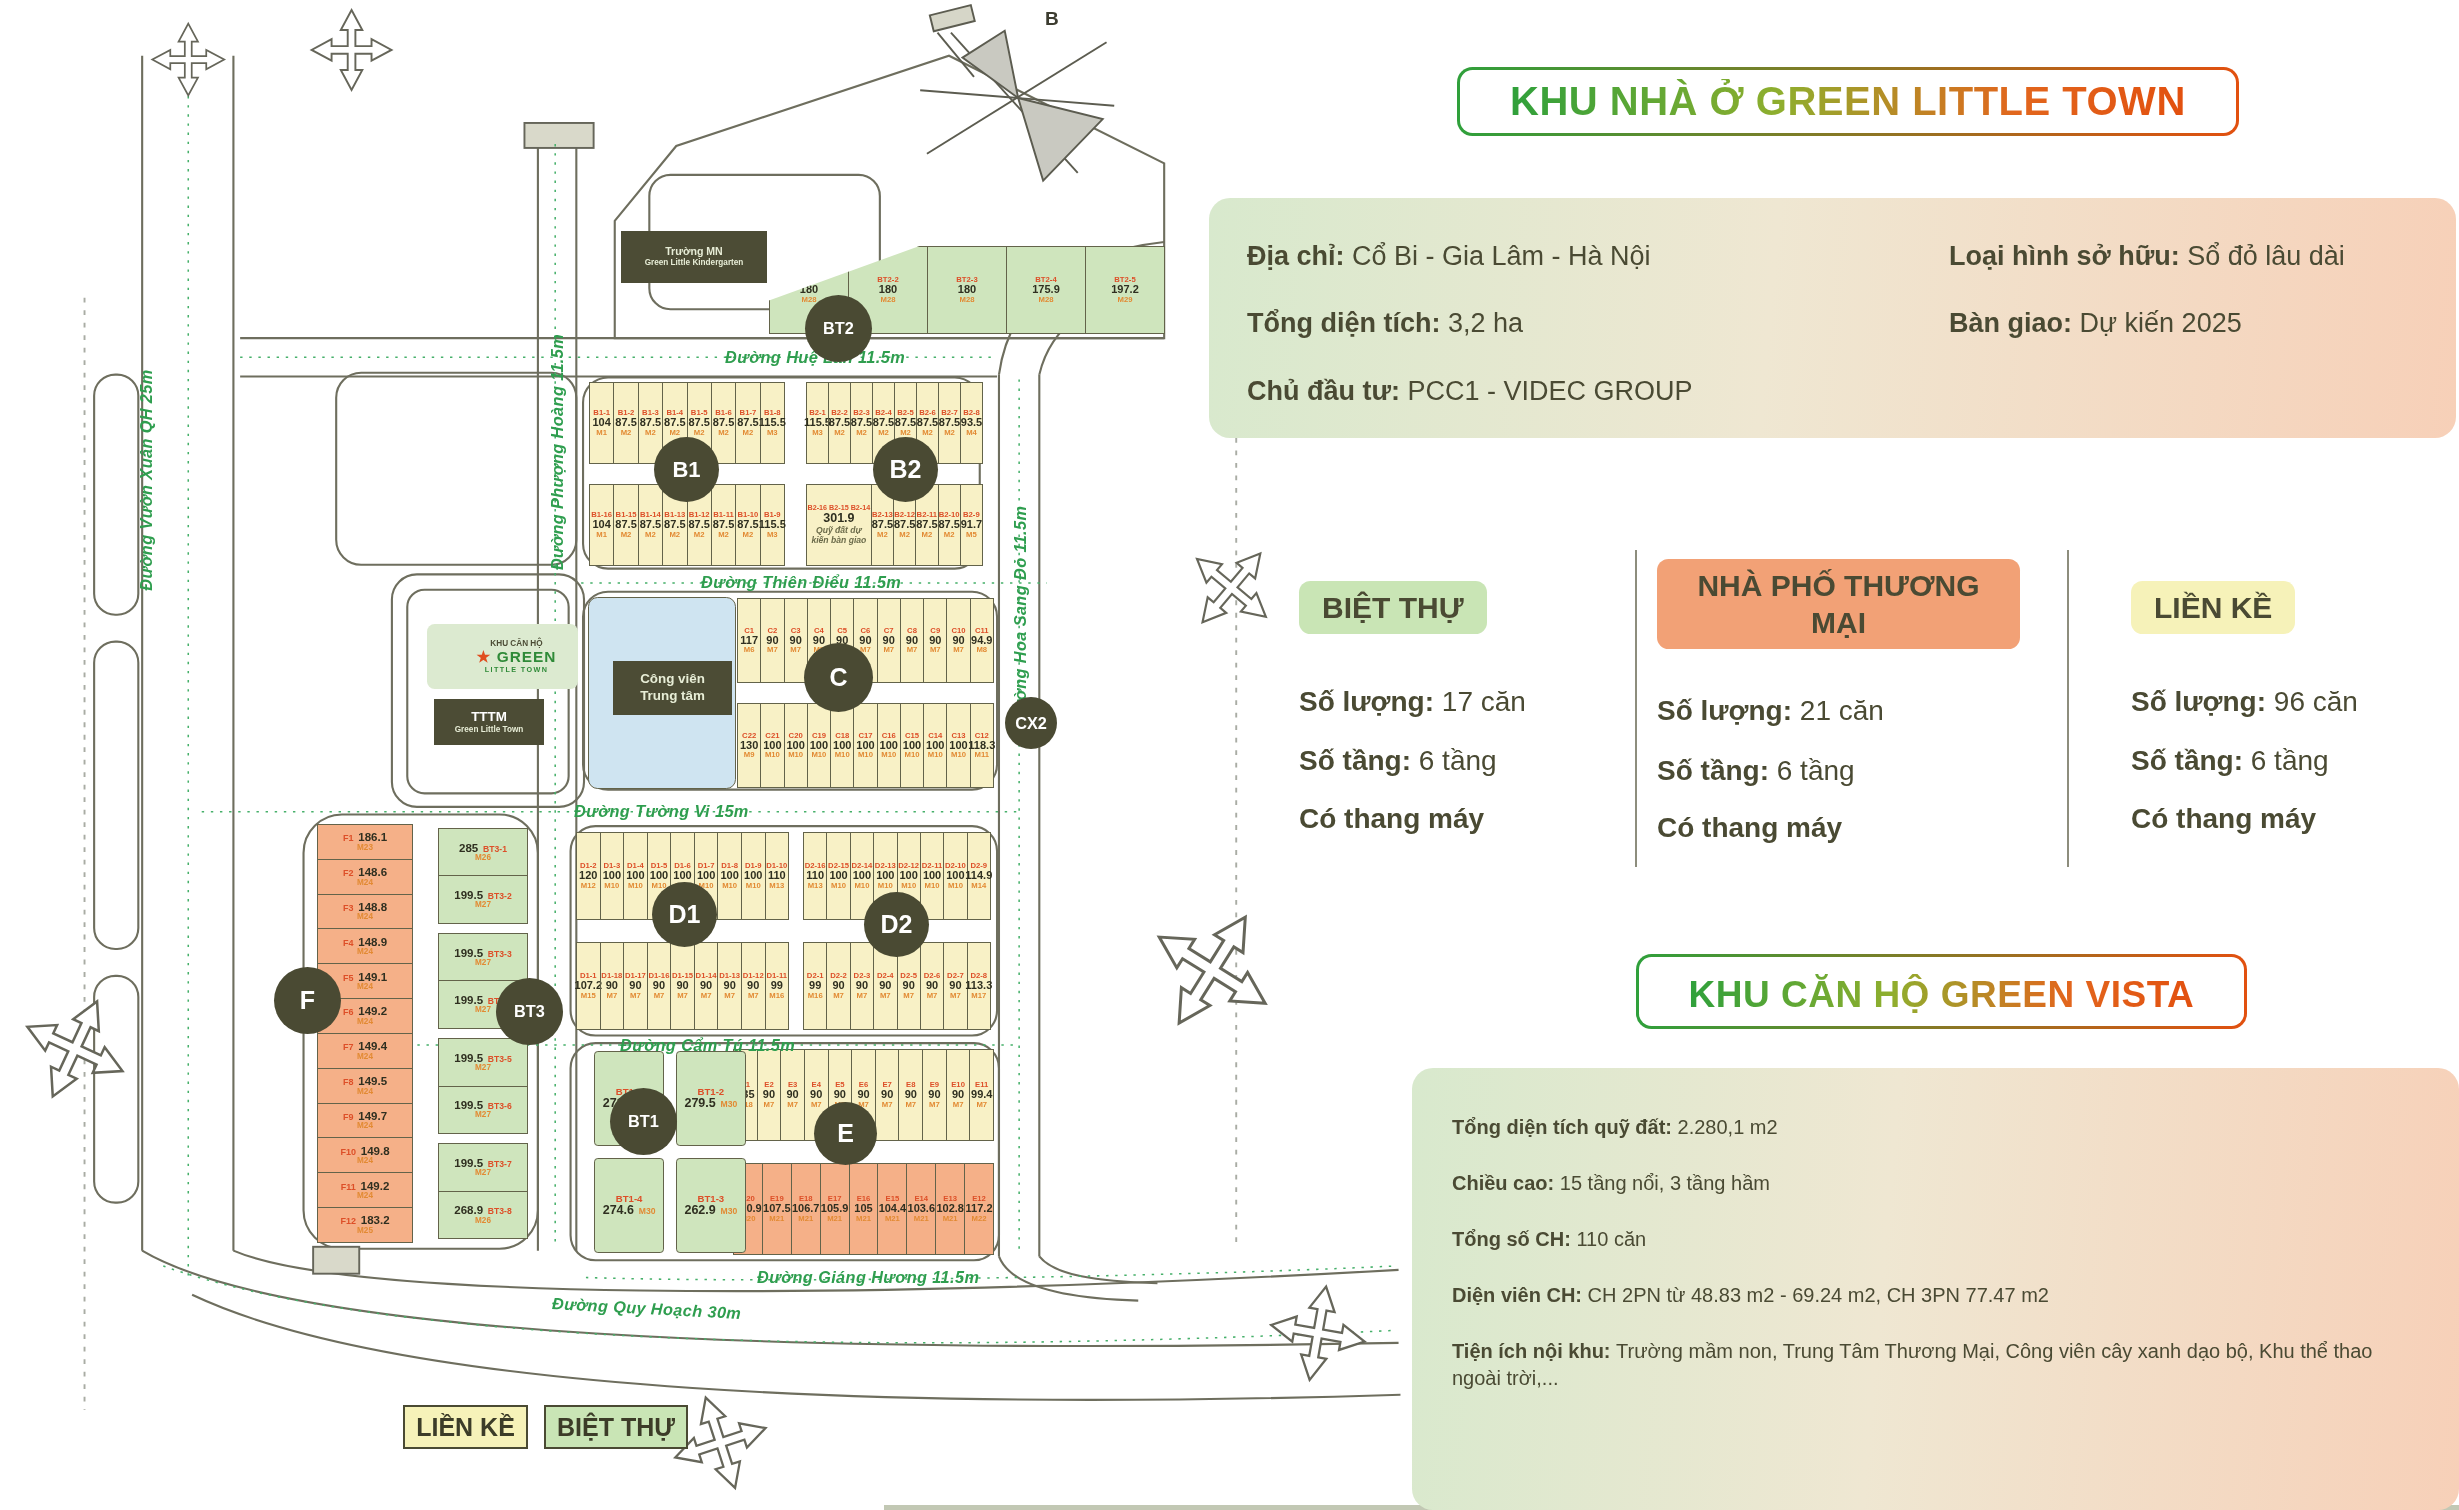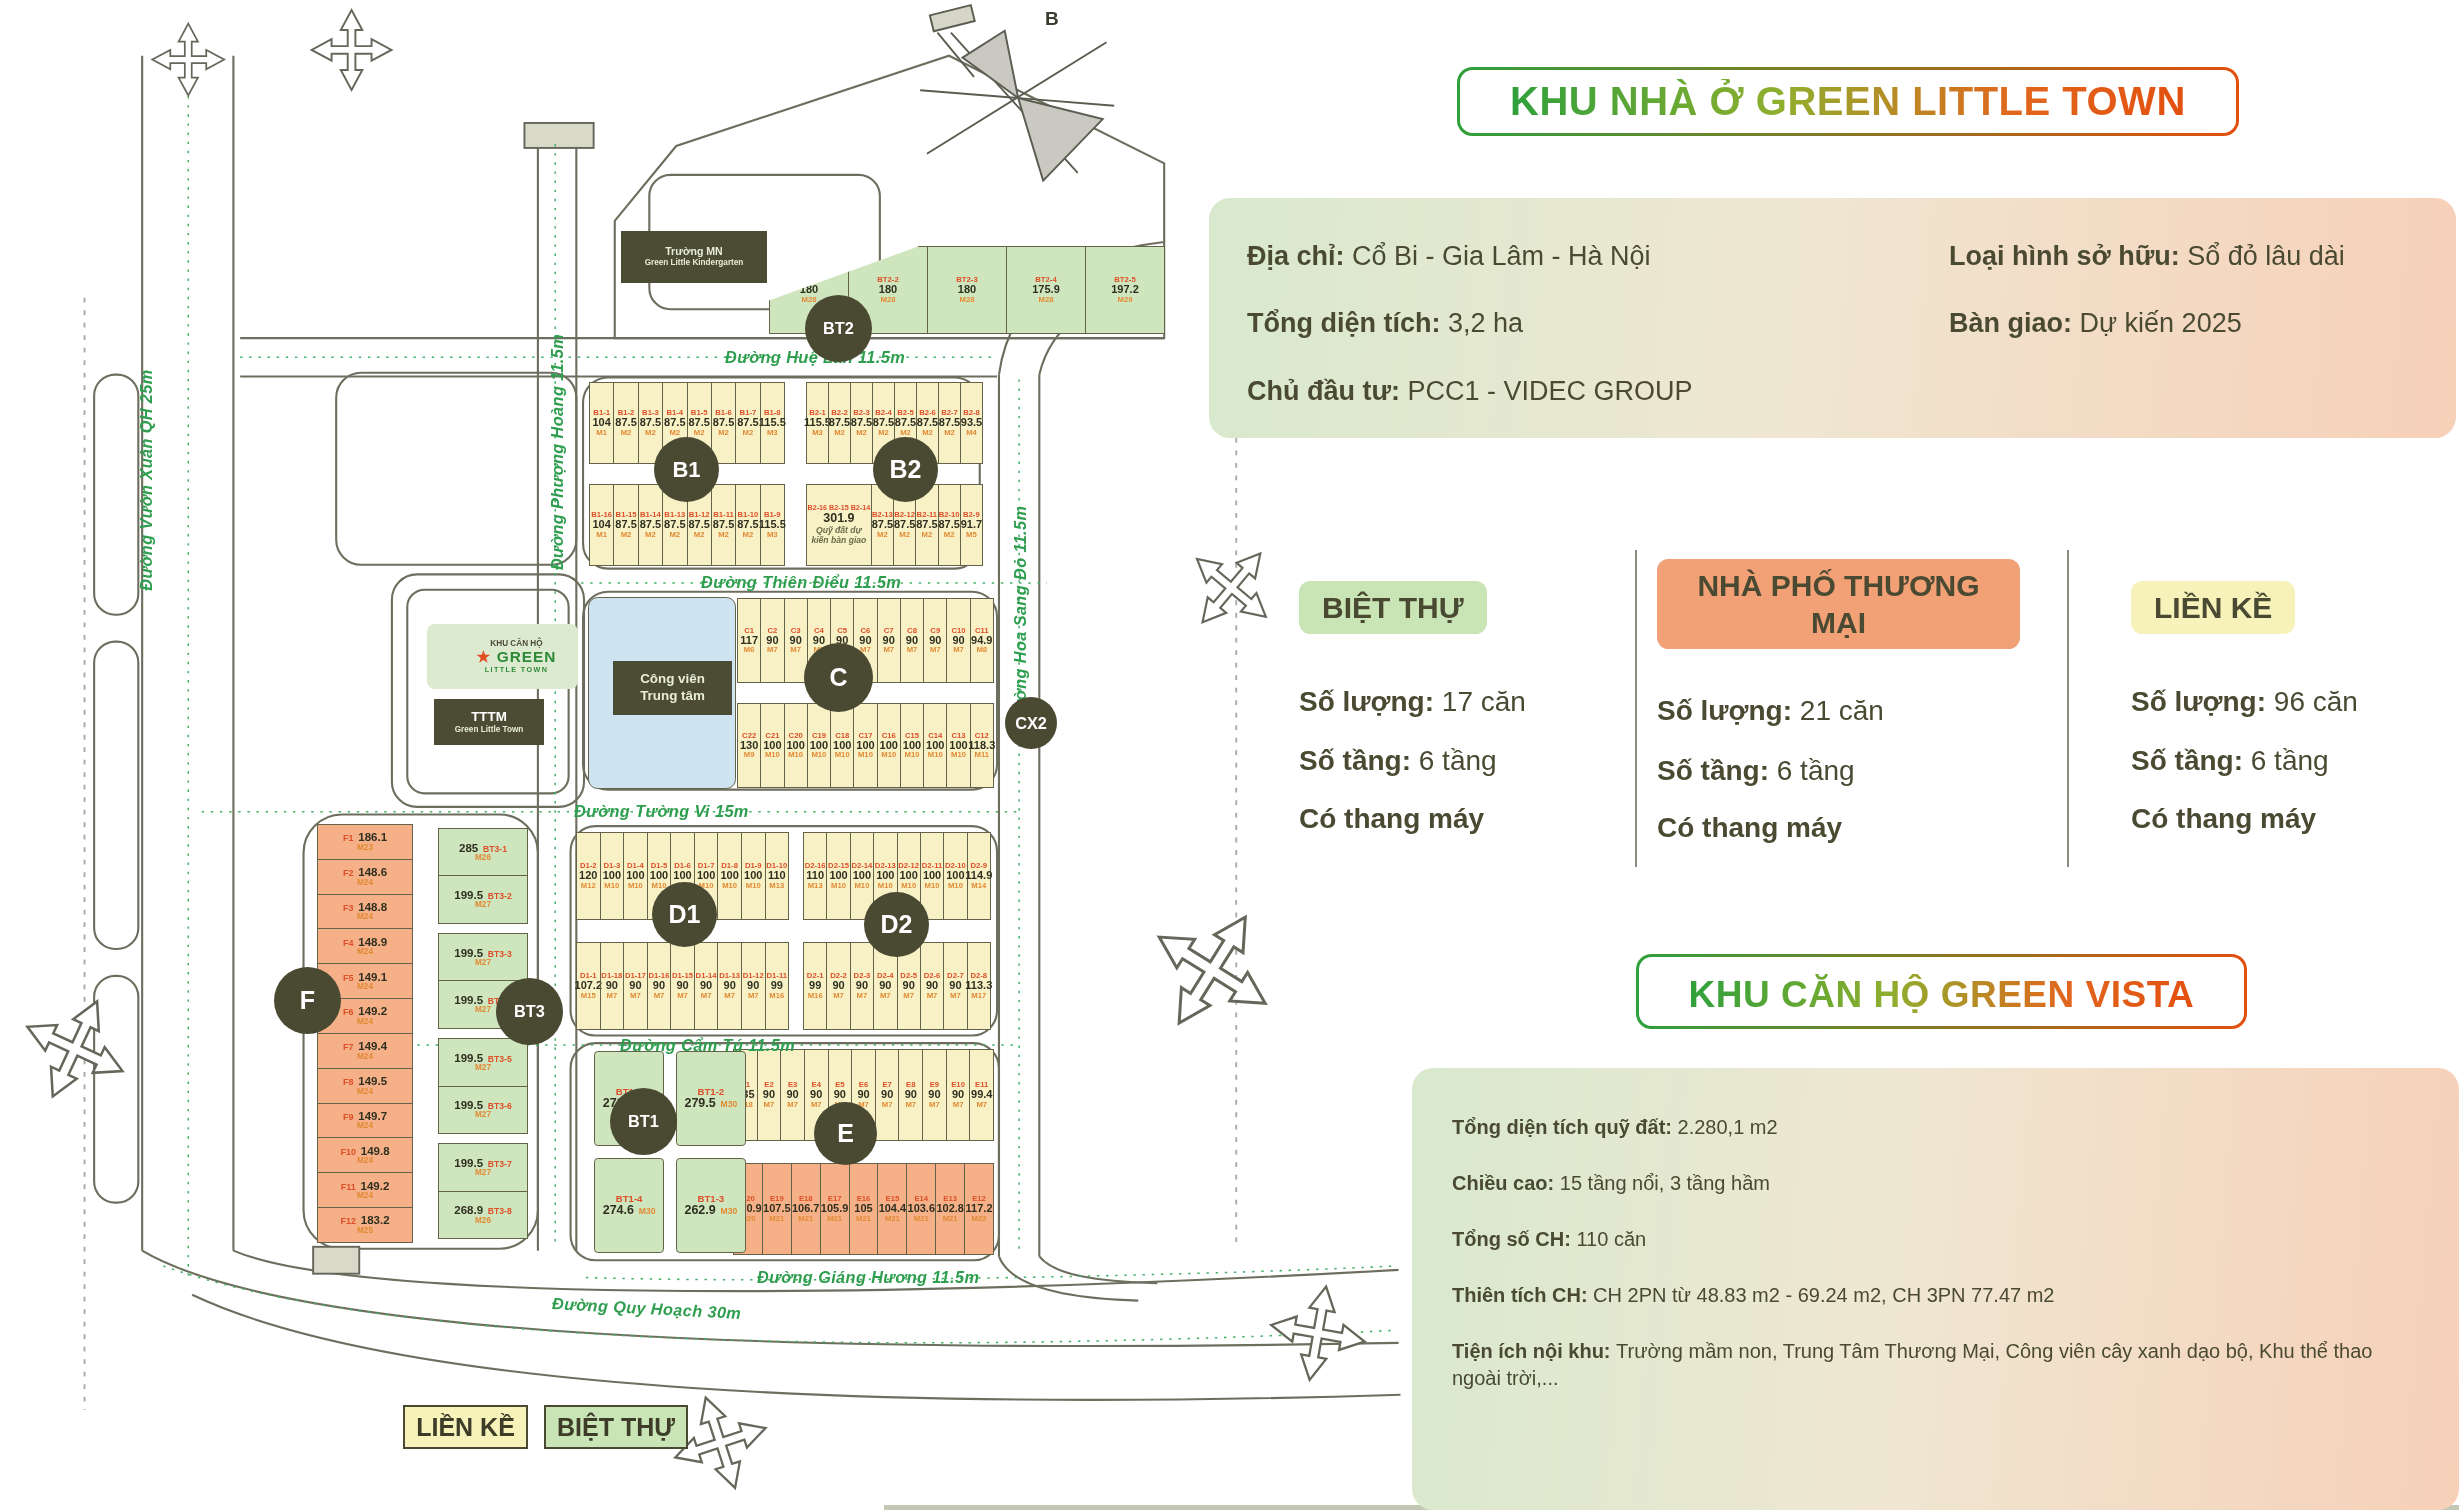--- a/index.html
+++ b/index.html
@@ -1037,20 +1037,20 @@
     <div class="gb-in">
         <span class="gtext t38">KHU CĂN HỘ GREEN VISTA</span>
       </div>
   </div>
 
   <div class="panel" style="left:1412px;top:1068px;width:1047px;height:442px;">
     <div id="vista-rows" style="position:absolute;left:40px;top:46px;width:970px;">
         <div class="irow"><span class="lbl">Tổng diện tích quỹ đất: </span><span class="val">2.280,1 m2</span></div>
         <div class="irow"><span class="lbl">Chiều cao: </span><span class="val">15 tầng nổi, 3 tầng hầm</span></div>
         <div class="irow"><span class="lbl">Tổng số CH: </span><span class="val">110 căn</span></div>
-        <div class="irow"><span class="lbl">Thiên tích CH: </span><span class="val">CH 2PN từ 48.83 m2 - 69.24 m2, CH 3PN 77.47 m2</span></div>
+        <div class="irow"><span class="lbl">Diện viên CH: </span><span class="val">CH 2PN từ 48.83 m2 - 69.24 m2, CH 3PN 77.47 m2</span></div>
         <div class="irow"><span class="lbl">Tiện ích nội khu: </span><span class="val">Trường mầm non, Trung Tâm Thương Mại, Công viên cây xanh dạo bộ, Khu thể thao ngoài trời,...</span></div>
       </div>
   </div>
 
   <div id="bottombar"></div>
 </div>
 
 
 </body></html>

